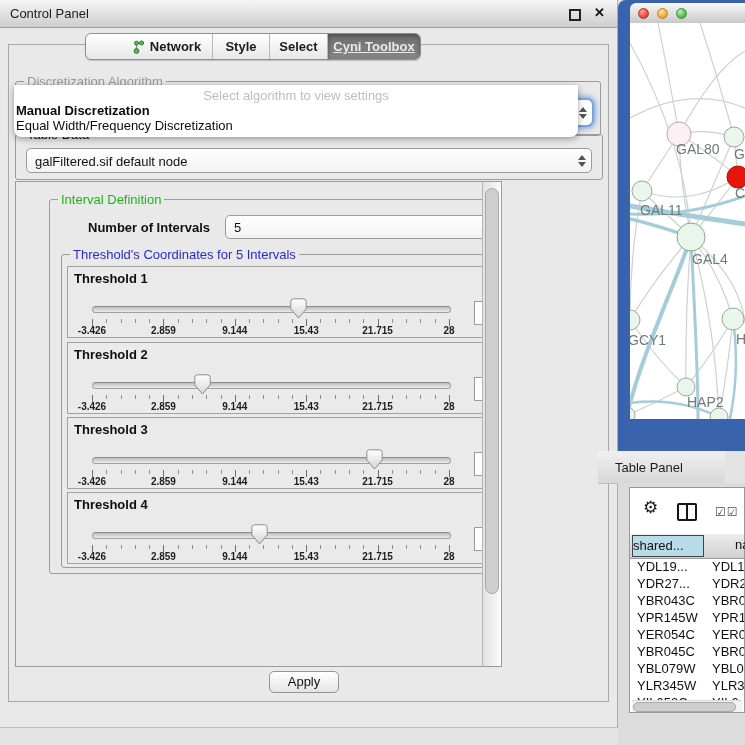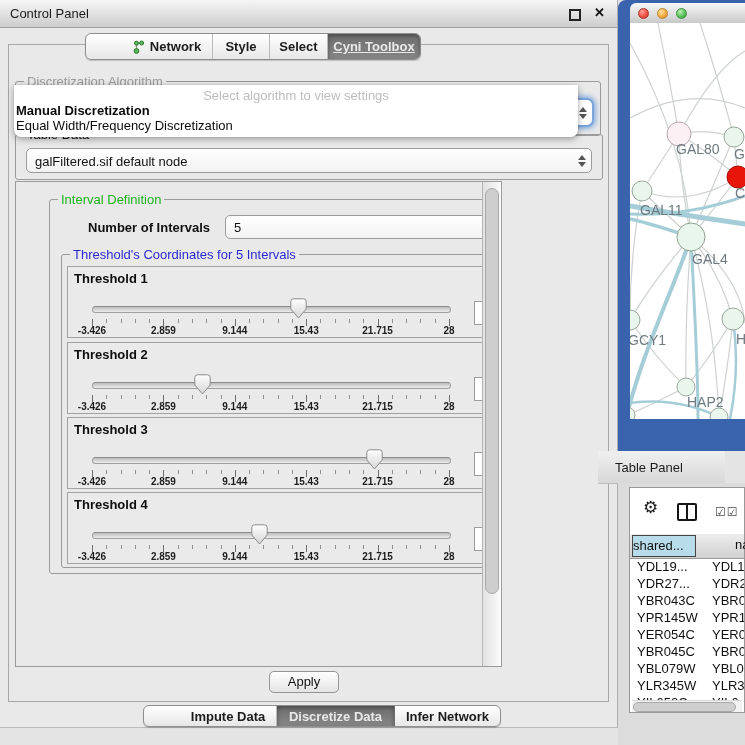--- a/index.html
+++ b/index.html
@@ -114,21 +114,21 @@
   #tp-bg{position:absolute;left:618px;top:483px;width:127px;height:262px;background:#dcdcdc;}
   #tbl-win{position:absolute;left:629px;top:487px;width:116px;height:226px;background:#fff;
       border:1px solid #989898;box-sizing:border-box;}
   #gear-ic{position:absolute;left:13px;top:9px;font-size:17px;color:#1a1a1a;}
   #split-ic{position:absolute;left:47px;top:15px;width:16px;height:14px;border:2px solid #151515;
       border-radius:2px;background:#fff;}
   #split-ic::after{content:"";position:absolute;left:50%;top:0;width:2px;height:100%;background:#151515;transform:translateX(-50%);}
   #check-ics{position:absolute;left:85px;top:17px;font-size:12px;letter-spacing:1px;color:#4a4a4a;}
   #tbl-header{position:absolute;left:0;top:46px;width:114px;height:24px;
       background:linear-gradient(#ededed,#d0d0d0);border-bottom:1px solid #9a9a9a;}
-  .hc1{position:absolute;left:2px;top:1px;width:64px;height:22px;background:#b9dcea;border:1px solid #444;
+  .hc1{position:absolute;left:2px;top:1px;width:72px;height:22px;background:#b9dcea;border:1px solid #444;
       box-sizing:border-box;font-size:13px;line-height:20px;text-align:right;padding-right:22px;color:#111;}
   .hc2{position:absolute;left:75px;top:1px;right:0;height:22px;font-size:13px;line-height:20px;color:#111;padding-left:30px;}
   #tbl-rows{position:absolute;left:1px;top:70px;width:113px;height:142px;overflow:hidden;font-size:13px;color:#101010;}
   .trow{position:relative;height:17px;line-height:17px;}
   .tc1{position:absolute;left:6px;white-space:nowrap;}
   .tc2{position:absolute;left:81px;white-space:nowrap;}
   #hsb{position:absolute;left:2px;top:212px;width:110px;height:11px;background:#f2f2f2;border-top:1px solid #d8d8d8;}
   #hsb-thumb{position:absolute;left:1px;top:1px;width:101px;height:8px;border-radius:5px;
       background:#cfcfcf;border:1px solid #a8a8a8;}
 </style>
@@ -390,31 +390,20 @@
 
 
         <div id="vsb">
           <div id="vsb-thumb"></div>
         </div>
       </div>
 
       <div id="apply-btn">Apply</div>
     </div>
 
-    <div id="bottom-tabs" class="segbar">
-        <div class="seg" style="width: 97px;">
-          <span>Impute Data</span>
-        </div>
-        <div class="seg sel" style="width: 118px;">
-          <span>Discretize Data</span>
-        </div>
-        <div class="seg" style="width: 105px;">
-          <span>Infer Network</span>
-        </div>
-      </div>
   </div>
 
   <div id="netframe">
     <div id="net-titlebar">
       <span class="light" id="light-red"></span>
       <span class="light" id="light-yellow"></span>
       <span class="light" id="light-green"></span>
     </div>
     <div id="net-canvas">
       <svg id="net-svg" width="115" height="396" viewBox="0 0 115 396">

